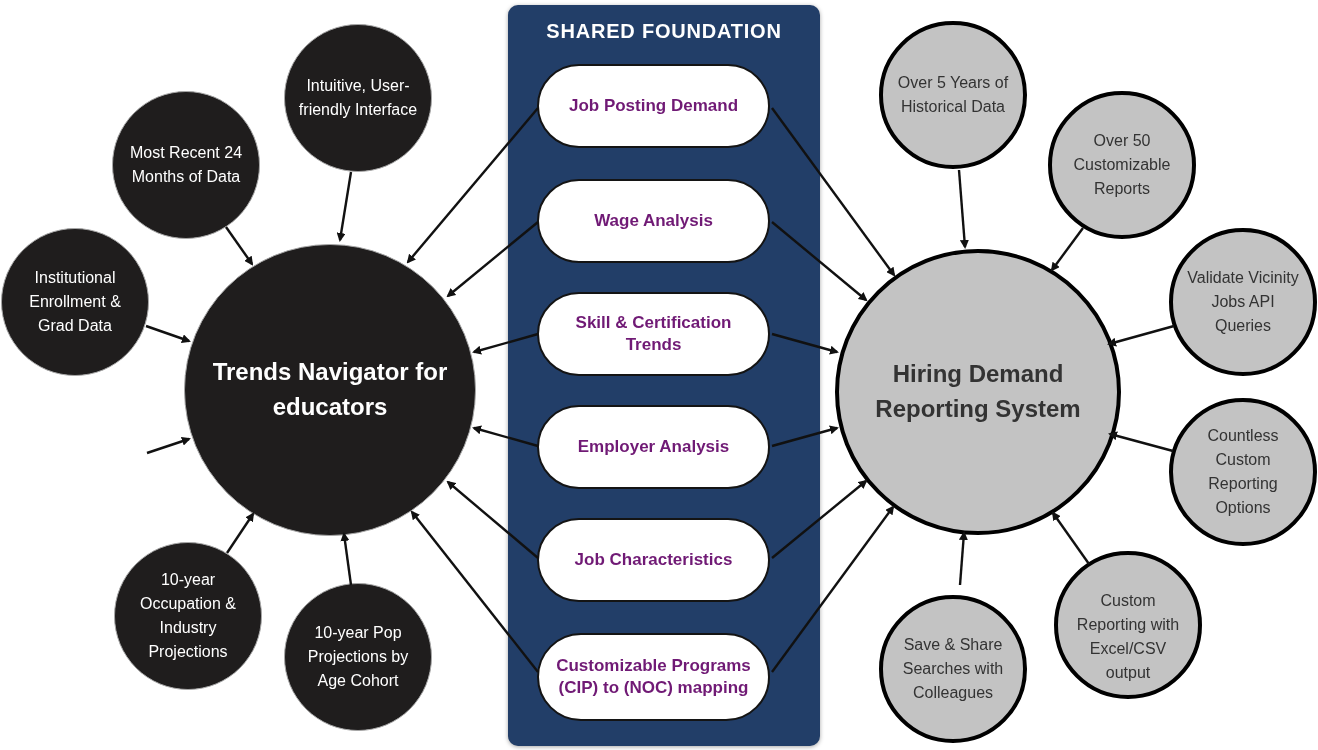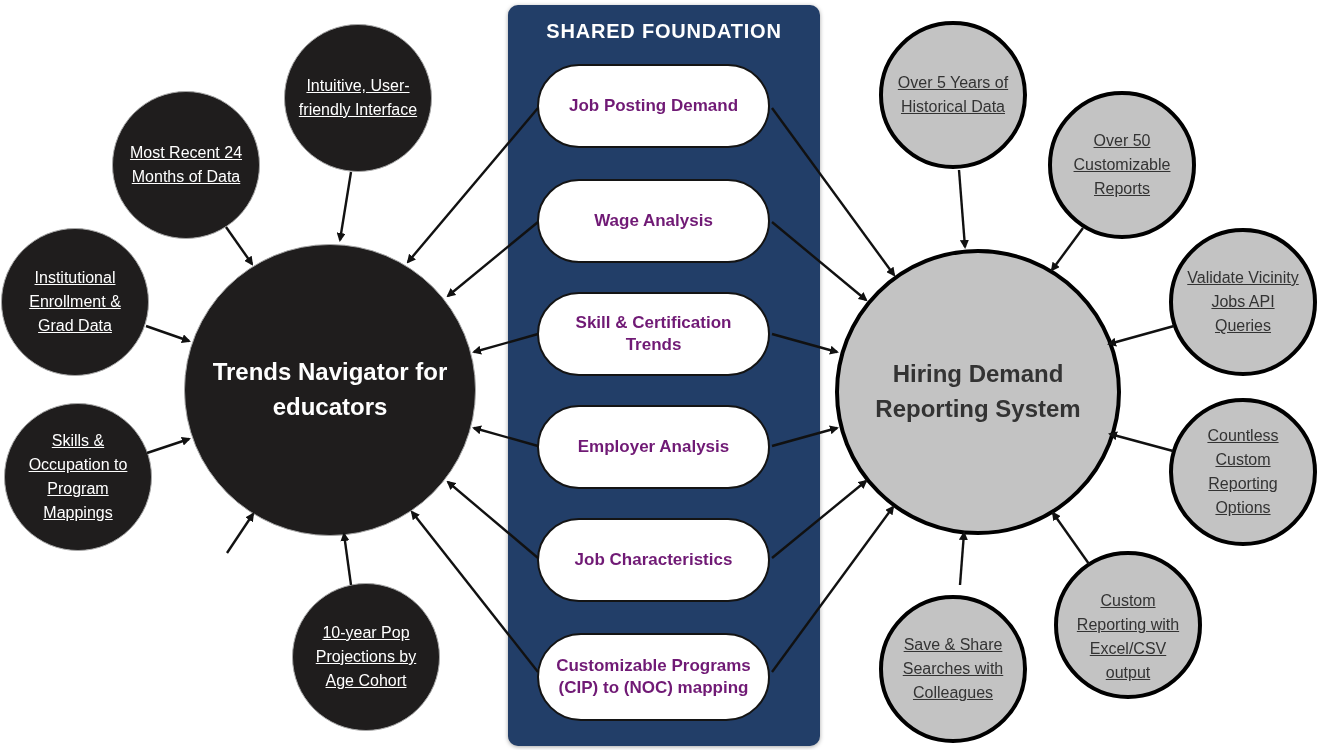--- a/index.html
+++ b/index.html
@@ -25,27 +25,27 @@
   }
   .pill.p1{top:59px}.pill.p2{top:174px}.pill.p3{top:287px}
   .pill.p4{top:400px}.pill.p5{top:513px}.pill.p6{top:628px;height:88px}
   
   .node{
     position:absolute;border-radius:50%;box-sizing:border-box;
     display:flex;align-items:center;justify-content:center;text-align:center;
   }
   .dark{background:#1f1d1d;color:#ffffff;border:1px solid #a7a7a7;}
   .gray{background:#c3c3c3;color:#333333;border:4px solid #000000;}
-  .sat{width:148px;height:148px;font-size:16px;line-height:1.5;padding:10px;text-decoration:underline;}
+  .sat{width:148px;height:148px;font-size:16px;line-height:1.5;padding:10px;}
   .hub{font-weight:bold;font-size:24px;line-height:1.45;padding:22px;}
   .hub-left{left:184px;top:244px;width:292px;height:292px;}
   .hub-right{left:835px;top:249px;width:286px;height:286px;}
   .sat-l1{left:284px;top:24px;}  .sat-l2{left:112px;top:91px;}
   .sat-l3{left:1px;top:228px;}   .sat-l4{left:4px;top:403px;}
-  .sat-l5{left:114px;top:542px;} .sat-l6{left:292px;top:583px;}
+  .sat-l5{left:114px;top:542px;} .sat-l6{left:284px;top:583px;}
   .sat-r1{left:879px;top:21px;}  .sat-r2{left:1048px;top:91px;}
   .sat-r3{left:1169px;top:228px;}.sat-r4{left:1169px;top:398px;}
   .sat-r5{left:1054px;top:551px;align-items:flex-end;}.sat-r6{left:879px;top:595px;}
   
   .arrows{position:absolute;left:0;top:0;width:1318px;height:750px;pointer-events:none;}
   .arrows line{stroke:#111111;stroke-width:2.4;}
 </style>
 </head>
 <body>
 
@@ -53,22 +53,22 @@
 
   <div class="node dark sat sat-l1">
     <span>Intuitive, User-friendly Interface</span>
   </div>
   <div class="node dark sat sat-l2">
     <span>Most Recent 24 Months of Data</span>
   </div>
   <div class="node dark sat sat-l3">
     <span>Institutional Enrollment &amp; Grad Data</span>
   </div>
-  <div class="node dark sat sat-l4">
-    <span>Skills &amp; Occupation to Program Mappings</span>
+  <div class="node dark sat sat-l5">
+    <span>10-year Occupation &amp; Industry Projections</span>
   </div>
   <div class="node dark sat sat-l6">
     <span>10-year Pop Projections by Age Cohort</span>
   </div>
 
   <div class="node dark hub hub-left">
     <span>Trends Navigator for educators</span>
   </div>
 
   <div class="panel">

